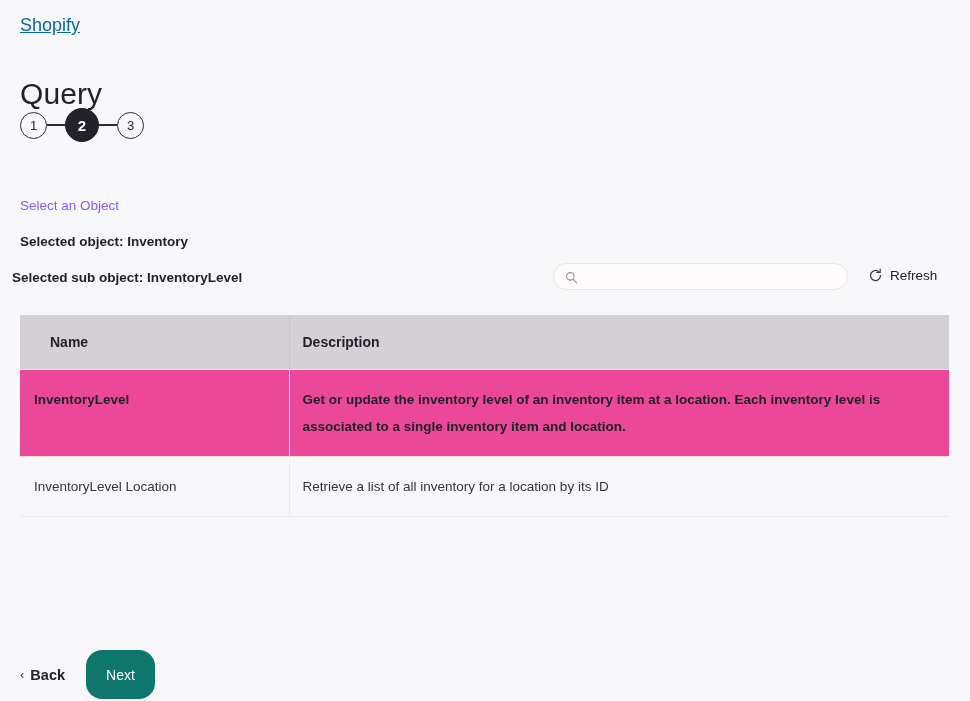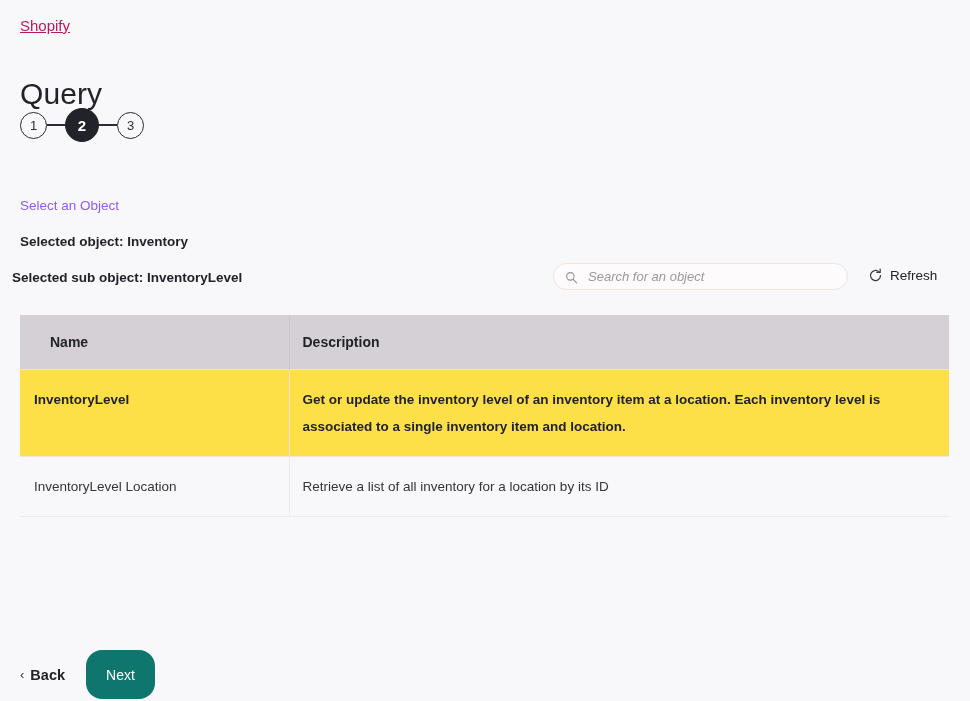--- a/index.html
+++ b/index.html
@@ -15,23 +15,23 @@
     color: #2b2b33;
     overflow: hidden;
     position: relative;
   }
 
   
   .breadcrumb {
     position: absolute;
     left: 20px;
     top: 17px;
-    font-size: 15px;
+    font-size: 18px;
     line-height: 17px;
-    color: #be185d;
+    color: #0369a1;
     text-decoration: underline;
     cursor: pointer;
   }
 
   
   .page-title {
     position: absolute;
     left: 20px;
     top: 55px;
     font-size: 30px;
@@ -208,21 +208,21 @@
     color: #34343d;
     border-bottom: 1px solid #eceaef;
     background: #f8f8fa;
   }
   table.obj-table tbody td.td-desc {
     border-left: 1px solid #eceaef;
     padding-left: 13px;
     padding-right: 22px;
   }
   table.obj-table tbody tr.selected td {
-    background: #fde047;
+    background: #ec4899;
     font-weight: 700;
     color: #22222a;
     border-bottom: 1px solid #f7e2d6;
     border-top: 1px solid #f7e2d6;
   }
   table.obj-table tbody tr.selected td.td-desc {
     border-left: 1px solid #f7e2d6;
   }
   table.obj-table tbody tr { cursor: pointer; }
 
@@ -304,21 +304,20 @@
 <div class="selected-object">Selected object: Inventory</div>
 <div class="selected-sub-object">Selected sub object: InventoryLevel</div>
 
 <div class="search-wrap">
   <span class="search-icon">
     <svg viewBox="0 0 16 16" width="13" height="13" fill="none" stroke="#6b6a73" stroke-width="1.4">
       <circle cx="6.6" cy="6.6" r="4.6"></circle>
       <line x1="10.1" y1="10.4" x2="14.3" y2="14.6" stroke-linecap="round"></line>
     </svg>
   </span>
-  <input class="search-input" type="text" placeholder="Search for an object" style="">
 </div>
 
 <button class="refresh-btn">
   <span class="refresh-icon">
     <svg viewBox="0 0 18 18" width="15" height="15" fill="none" stroke="#3a3a44" stroke-width="1.5">
       <path d="M15 9a6 6 0 1 1-1.9-4.4" stroke-linecap="round"></path>
       <polyline points="14.6,1.3 14.6,5.3 10.6,5.3" stroke-linecap="round" stroke-linejoin="round"></polyline>
     </svg>
   </span>
   <span class="refresh-label">Refresh</span>

